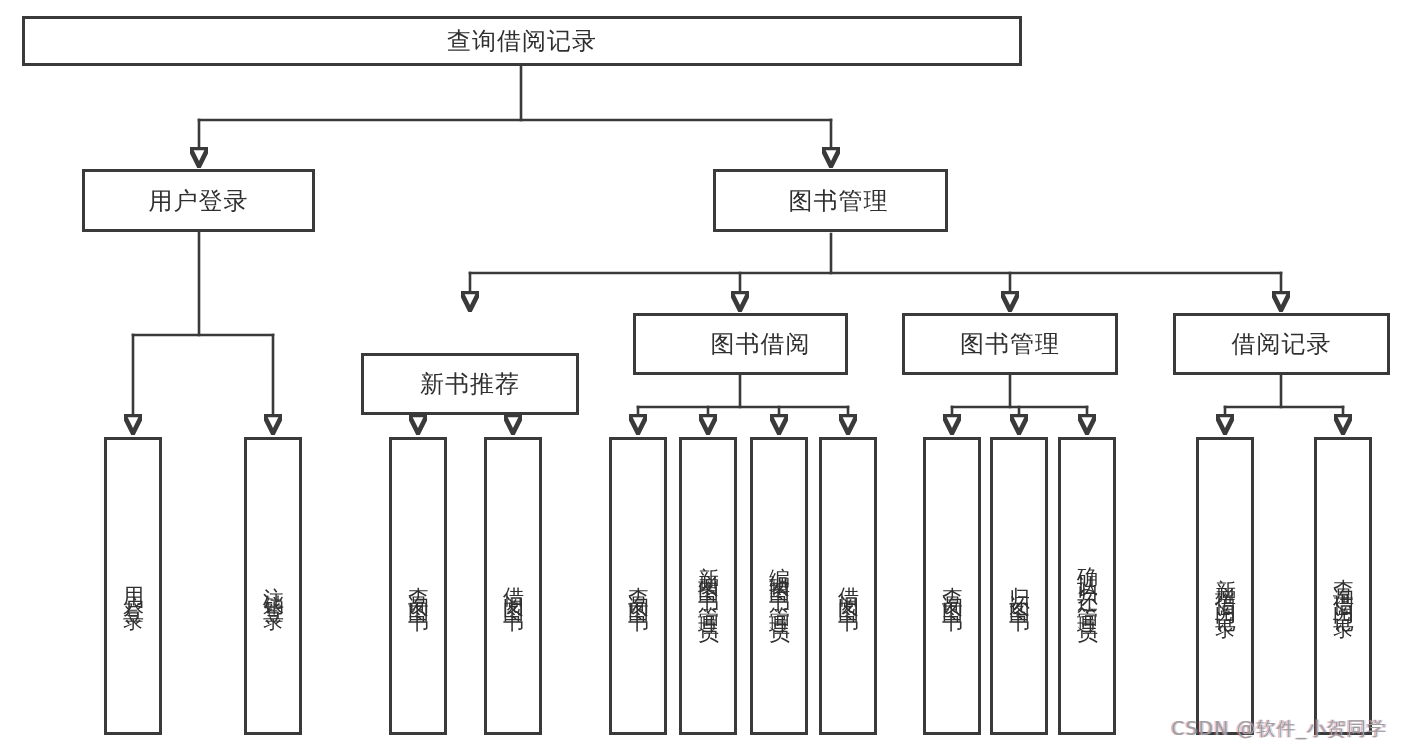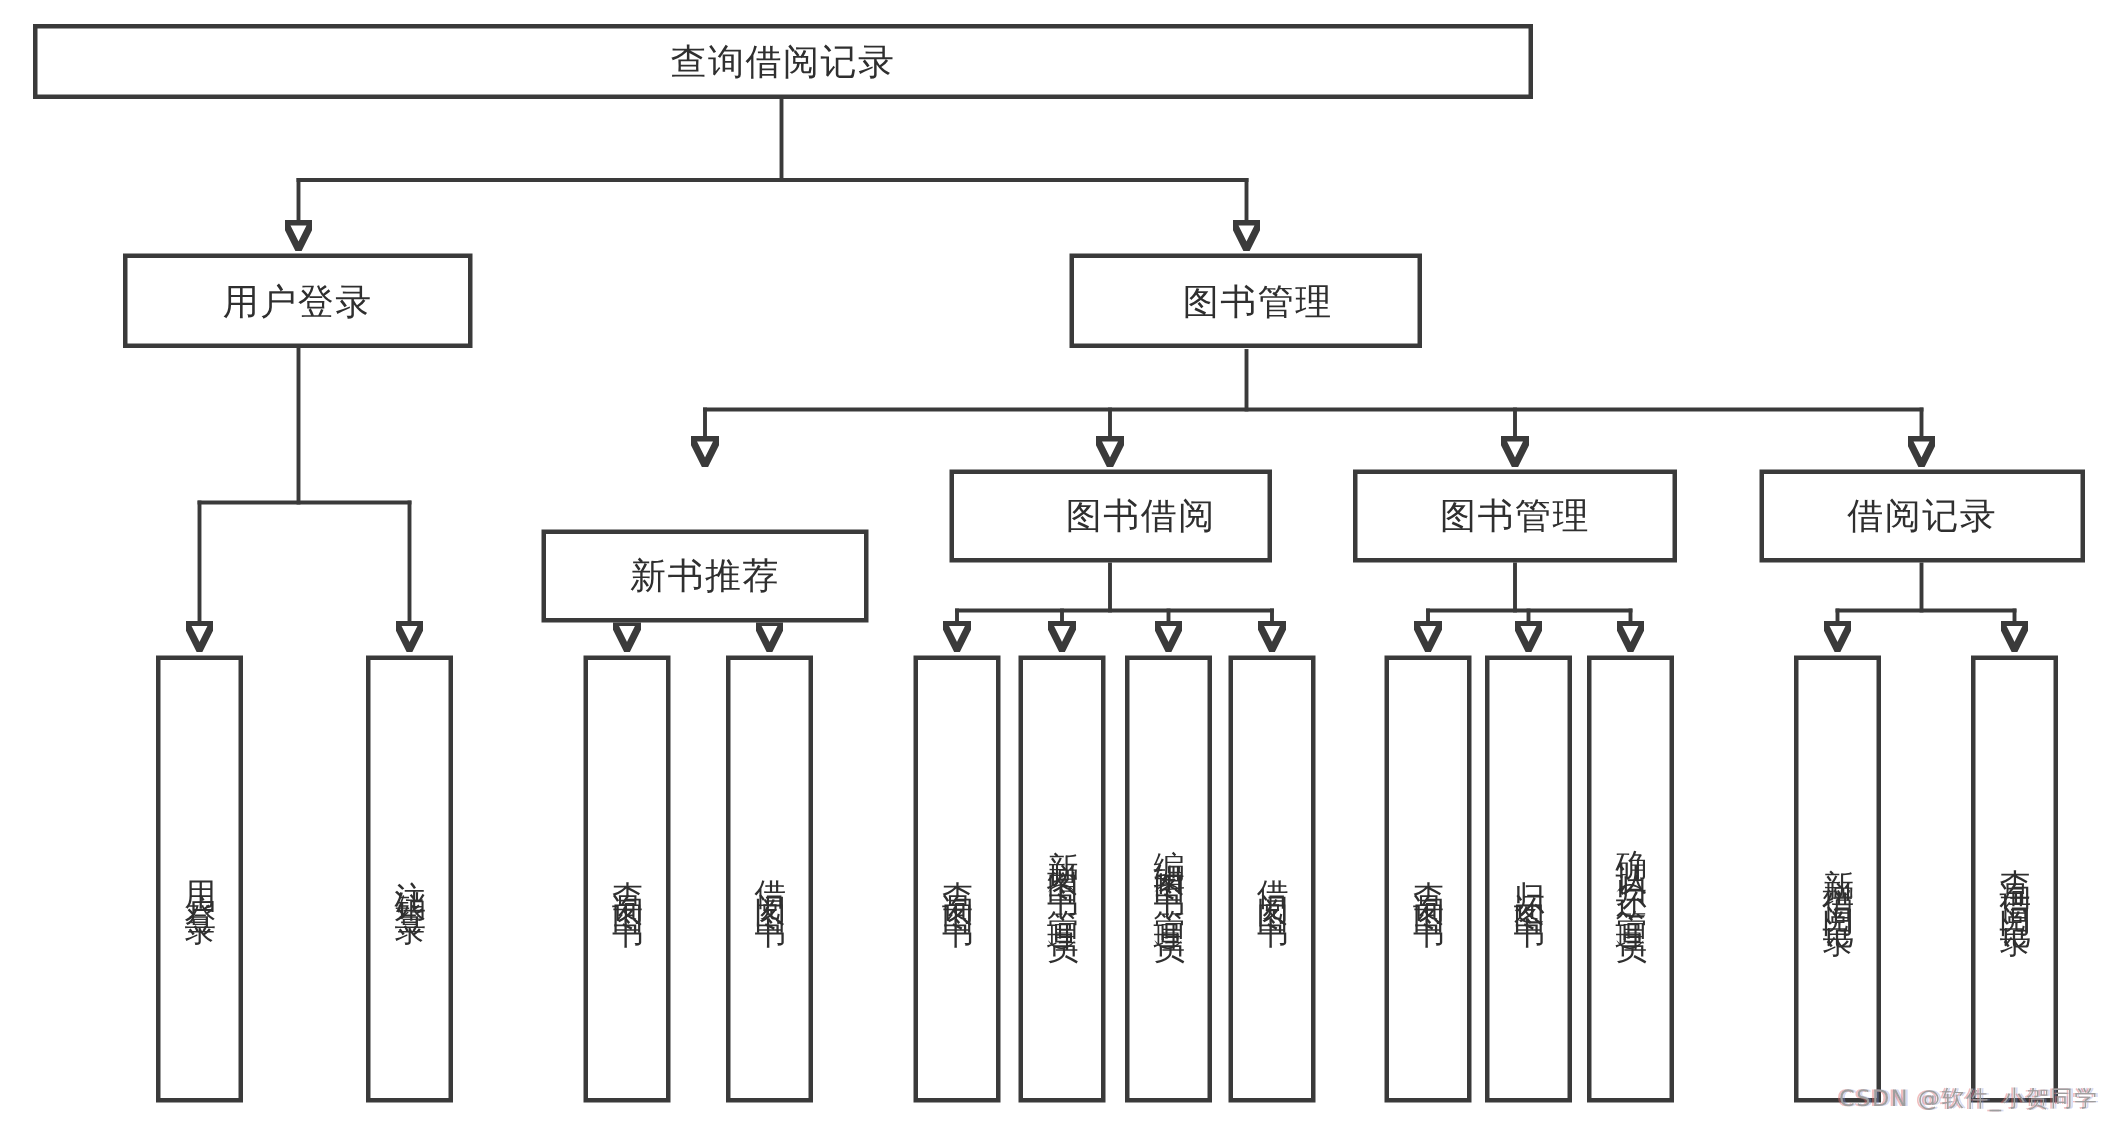--- a/index.html
+++ b/index.html
@@ -50,23 +50,23 @@
     writing-mode: vertical-rl;
     text-orientation: mixed;
     font-size: 21px;
     line-height: 1;
     letter-spacing: 8px;
     color: #2f2f2f;
     white-space: nowrap;
   }
   .watermark {
     position: absolute;
-    right: 6px;
+    right: 18px;
     bottom: 5px;
-    font-size: 15px;
+    font-size: 19px;
     color: #9e9e9e;
     letter-spacing: 1px;
     text-shadow: -1.5px 0 0 rgba(222, 110, 110, 0.45), 1.5px 0 0 rgba(130, 150, 220, 0.35);
     white-space: nowrap;
   }
 </style>
 </head>
 <body>
 
 <div class="canvas">

